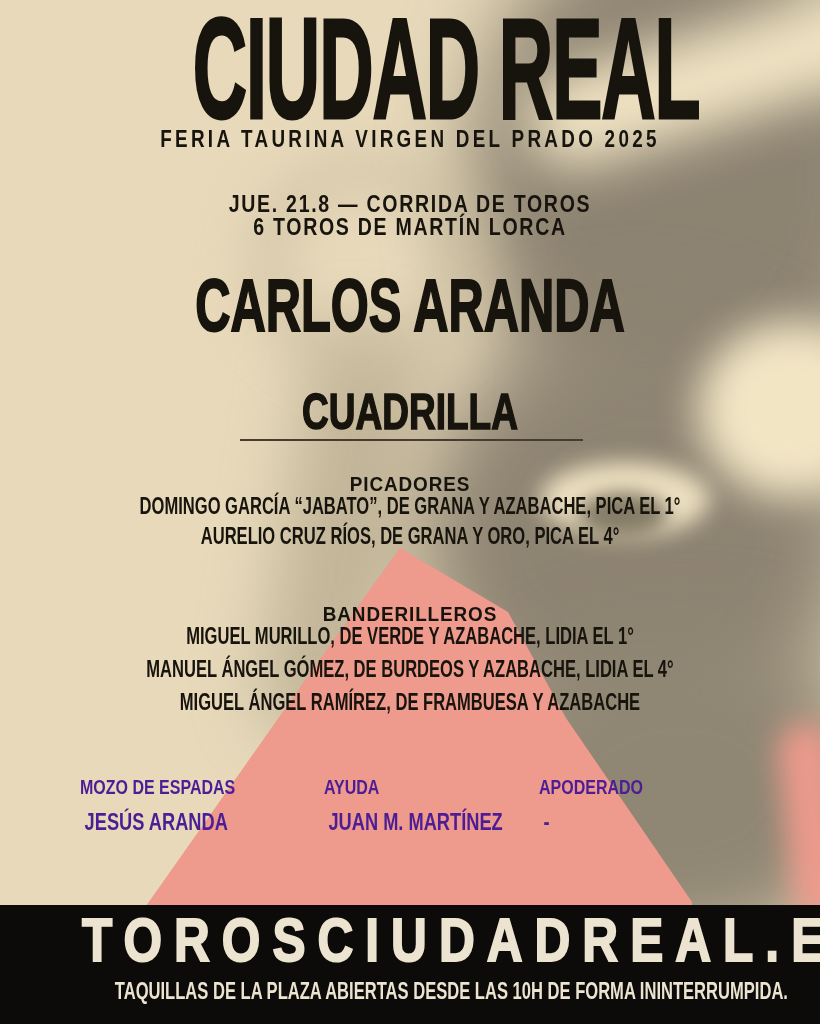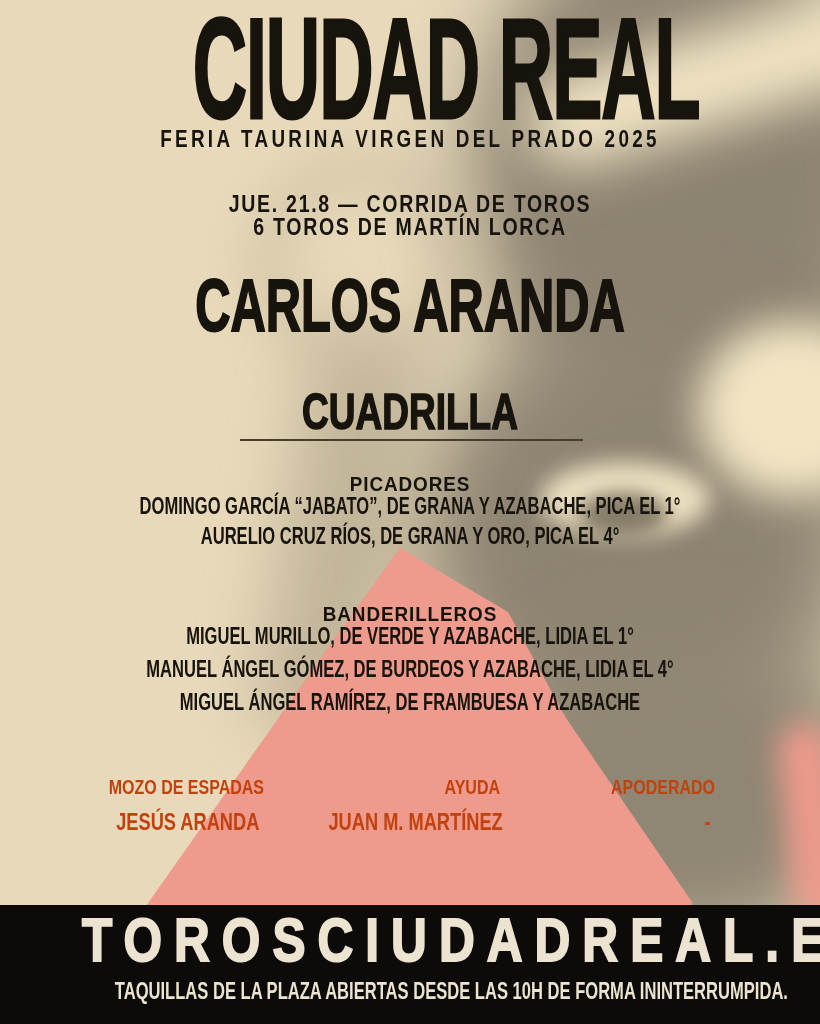--- a/index.html
+++ b/index.html
@@ -32,21 +32,21 @@
   .matador  { top:269px; font-size:74px;  line-height:1; transform:scaleX(0.66); -webkit-text-stroke:2px #17130d; }
   .cuadrilla{ top:387px; font-size:50px;  line-height:1; transform:scaleX(0.74); -webkit-text-stroke:1.5px #17130d; }
   .rule { position:absolute; left:240px; top:439px; width:343px; height:2px; background:#463d2f; }
   .groupHead { font-size:21px; letter-spacing:1px; transform:scaleX(0.9); }
   .picHead { top:472px; }
   .banHead { top:602px; }
   .memberLines { font-size:23px; transform:scaleX(0.72); }
   .picLines { top:491px; line-height:30px; }
   .banLines { top:620px; line-height:33px; }
 
-  .staffCol { position:absolute; top:776px; text-align:right; color:#c2410c; font-weight:bold; white-space:nowrap; }
+  .staffCol { position:absolute; top:776px; text-align:left; color:#4c1d95; font-weight:bold; white-space:nowrap; }
   .col1 { left:57px;  width:230px; }
   .col2 { left:302px; width:220px; }
   .col3 { left:517px; width:220px; }
   .staffRole { font-size:20px; transform:scaleX(0.8); }
   .staffName { margin-top:9px; font-size:24px; transform:scaleX(0.76); }
 
   .footer { position:absolute; left:0; top:905px; width:820px; height:119px; background:#0c0b09; }
   .website  { margin-top:4px; font-size:62px; line-height:1; letter-spacing:15px; transform:scaleX(0.8);
               color:#ece4d0; -webkit-text-stroke:2px #ece4d0; text-align:center; font-weight:bold; white-space:nowrap; }
   .footNote { margin-top:7px; font-size:23px; transform:scaleX(0.72); color:#ece4d0; text-align:center; font-weight:bold; white-space:nowrap; }

